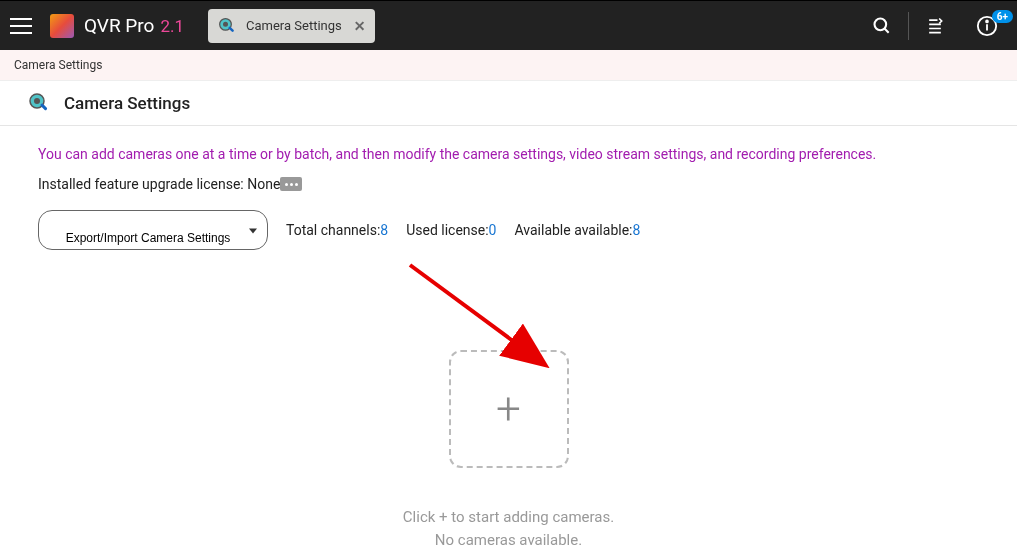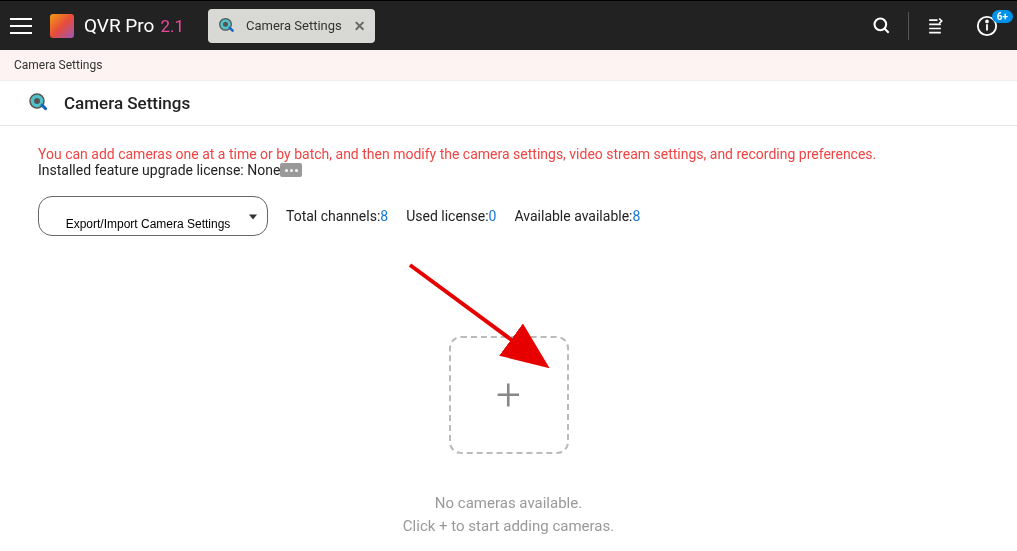--- a/index.html
+++ b/index.html
@@ -131,21 +131,22 @@
       font-weight: 500;
       color: #222;
     }
     
     
     .content {
       padding: 20px 38px;
     }
     .desc {
       font-size: 14px;
-      color: #ef4444;
+      color: #a21caf;
+      margin-bottom: 14px;
     }
     .license-row {
       display: flex;
       align-items: center;
       font-size: 14px;
       color: #222;
       margin-bottom: 18px;
     }
     .license-chip {
       background: #999;
@@ -331,22 +332,22 @@
     <div class="stat">
       <span>Available available:</span><span class="stat-val">8</span>
     </div>
   </div>
 
   <div class="empty-zone">
     <div class="add-box">
       <span class="plus">+</span>
     </div>
     <div class="empty-text">
+      <div>Click + to start adding cameras.</div>
       <div>No cameras available.</div>
-      <div>Click + to start adding cameras.</div>
     </div>
   </div>
 </div>
 
 <svg class="arrow-annot" width="180" height="130">
   <defs>
     <marker id="ah" markerWidth="12" markerHeight="12" refX="9" refY="5" orient="auto">
       <polygon points="0,0 12,5 0,10" fill="#e60000"></polygon>
     </marker>
   </defs>

